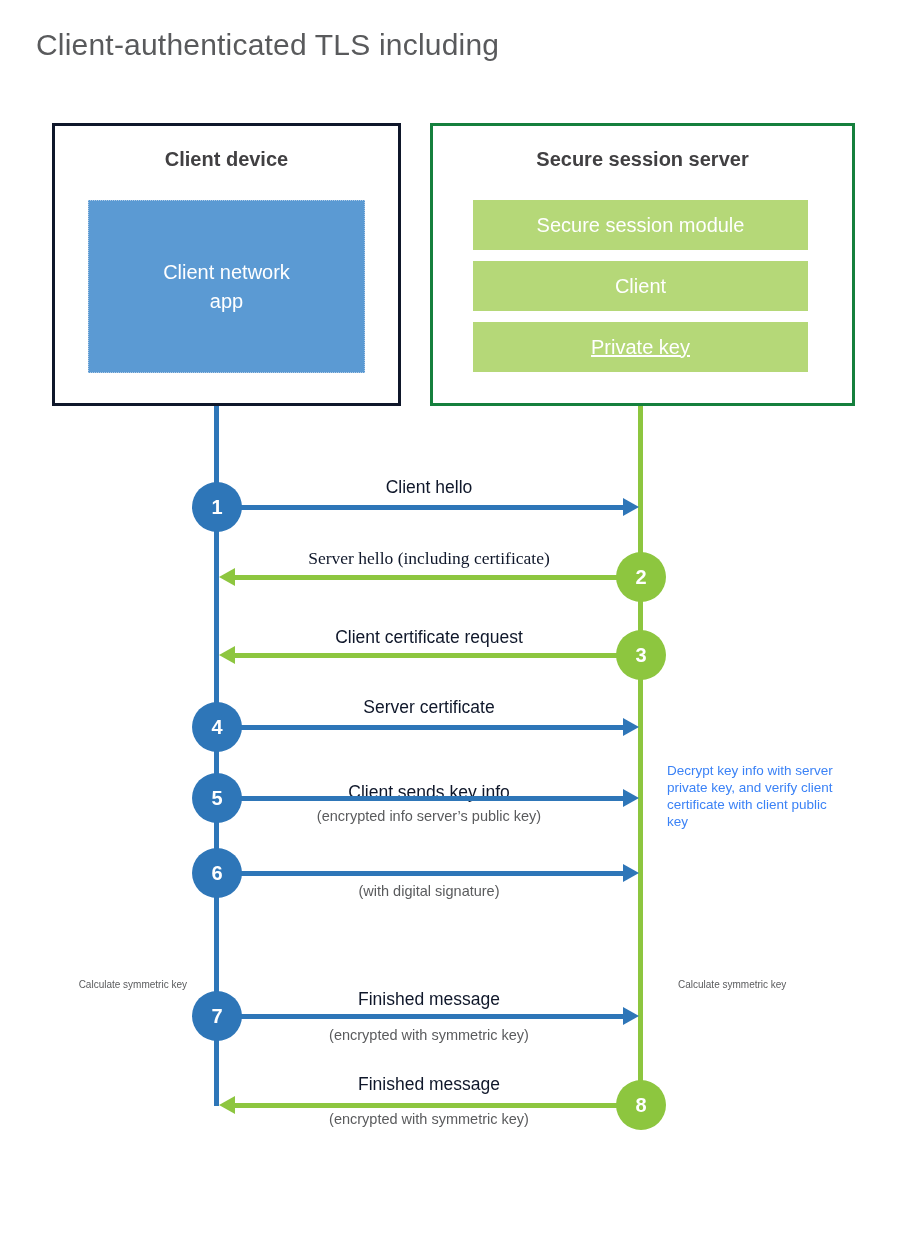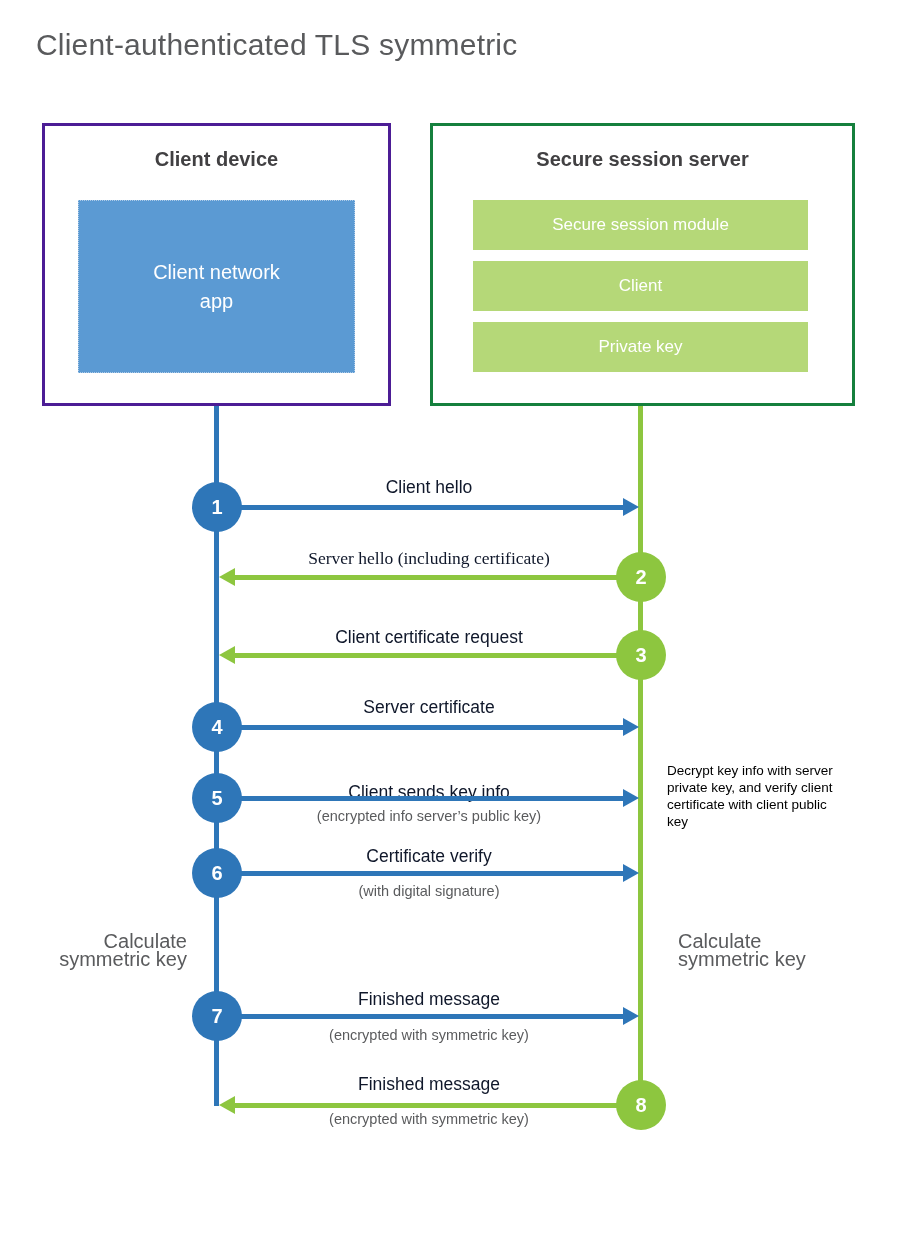--- a/index.html
+++ b/index.html
@@ -4,31 +4,31 @@
 <style>
   * { margin:0; padding:0; box-sizing:border-box; }
   html,body { background:#ffffff; }
   body { font-family:"Liberation Sans","DejaVu Sans",sans-serif; }
   .canvas { position:relative; width:900px; height:1256px; background:#fff; overflow:hidden; }
 
   .page-title { position:absolute; left:36px; top:28px; font-size:30px; font-weight:300; color:#595a5c; letter-spacing:0.2px; }
 
   
   .actor-box { position:absolute; top:123px; height:283px; background:#fff; }
-  .actor-box.client { left:42px;  width:349px; border:3px solid #4c1d95; }
+  .actor-box.client { left:52px;  width:349px; border:3px solid #0f172a; }
   .actor-box.server { left:430px; width:425px; border:3px solid #15803d; }
   .actor-title { margin-top:22px; text-align:center; font-size:20px; font-weight:700; color:#414042; }
 
   .app-box { position:absolute; left:33px; top:74px; width:277px; height:173px; background:#5b9ad3;
              border:1px dotted #aecbe8; display:flex; align-items:center; justify-content:center; }
   .app-box .lbl { color:#fff; font-size:20px; text-align:center; max-width:150px; line-height:1.45; }
 
   .bar { position:absolute; left:40px; width:335px; height:50px; background:#b5d878;
-         display:flex; align-items:center; justify-content:center; color:#fff; font-size:17px; }
-  .bar.b0 { top:74px; } .bar.b1 { top:135px; } .bar.b2 { top:196px; }
+         display:flex; align-items:center; justify-content:center; color:#fff; font-size:20px; }
+  .bar.b0 { top:74px; } .bar.b1 { top:135px; } .bar.b2 { top:196px;text-decoration:underline; }
 
   
   .lifeline { position:absolute; top:406px; width:5px; height:700px; }
   .lifeline.blue  { left:214px; background:#2e76b8; }
   .lifeline.green { left:638px; background:#8dc63f; }
 
   
   .circle { position:absolute; width:50px; height:50px; border-radius:50%; color:#fff;
             font-size:20px; font-weight:700; display:flex; align-items:center; justify-content:center; z-index:3; }
   .circle.blue  { left:192px; background:#2e76b8; }
@@ -52,31 +52,31 @@
   .a5 { top:789px; } .a6 { top:864px; } .a7 { top:1007px; } .a8 { top:1096px; }
 
   
   .msg { position:absolute; left:217px; width:424px; text-align:center; font-size:17.5px; color:#0f172a; }
   .m1 { top:477px; } .m2 { top:548px;font-family:Liberation Serif, serif; } .m3 { top:627px; } .m4 { top:697px; }
   .m5 { top:772px;margin-top:10px; } .m6 { top:846px; } .m7 { top:989px; } .m8 { top:1074px; }
   .sub { position:absolute; left:217px; width:424px; text-align:center; font-size:14.5px; color:#5a5b5d; }
   .s5 { top:808px; } .s6 { top:883px; } .s7 { top:1027px; } .s8 { top:1111px; }
 
   
-  .note-right { position:absolute; left:667px; top:762px; width:172px; font-size:13.5px; line-height:17px; color:#000000; }
-  .calc { font-size:20px; line-height:18px; color:#5a5b5d; position:absolute; top:932px; }
+  .note-right { position:absolute; left:667px; top:762px; width:172px; font-size:13.5px; line-height:17px; color:#3b82f6; }
+  .calc { font-size:10px; line-height:18px; color:#5a5b5d; position:absolute; top:976px; }
   .calc.left  { left:40px; width:147px; text-align:right; }
   .calc.right { left:678px; width:130px; text-align:left; }
 </style>
 </head>
 <body>
 
 <div class="canvas">
 
-  <div class="page-title">Client-authenticated TLS symmetric</div>
+  <div class="page-title">Client-authenticated TLS including</div>
 
   <div class="actor-box client">
     <div class="actor-title">Client device</div>
     <div class="app-box">
       <span class="lbl">Client network app</span>
     </div>
   </div>
 
   <div class="actor-box server">
     <div class="actor-title">Secure session server</div>
@@ -134,21 +134,20 @@
   <div class="circle blue c5">5</div>
   <div class="circle blue c6">6</div>
   <div class="circle blue c7">7</div>
   <div class="circle green c8">8</div>
 
   <div class="msg m1">Client hello</div>
   <div class="msg m2">Server hello (including certificate)</div>
   <div class="msg m3">Client certificate request</div>
   <div class="msg m4">Server certificate</div>
   <div class="msg m5">Client sends key info</div>
-  <div class="msg m6">Certificate verify</div>
   <div class="msg m7">Finished message</div>
   <div class="msg m8">Finished message</div>
 
   <div class="sub s5">(encrypted info server’s public key)</div>
   <div class="sub s6">(with digital signature)</div>
   <div class="sub s7">(encrypted with symmetric key)</div>
   <div class="sub s8">(encrypted with symmetric key)</div>
 
   <div class="note-right">Decrypt key info with server private key, and verify client certificate with client public key</div>
   <div class="calc left">Calculate symmetric key</div>

